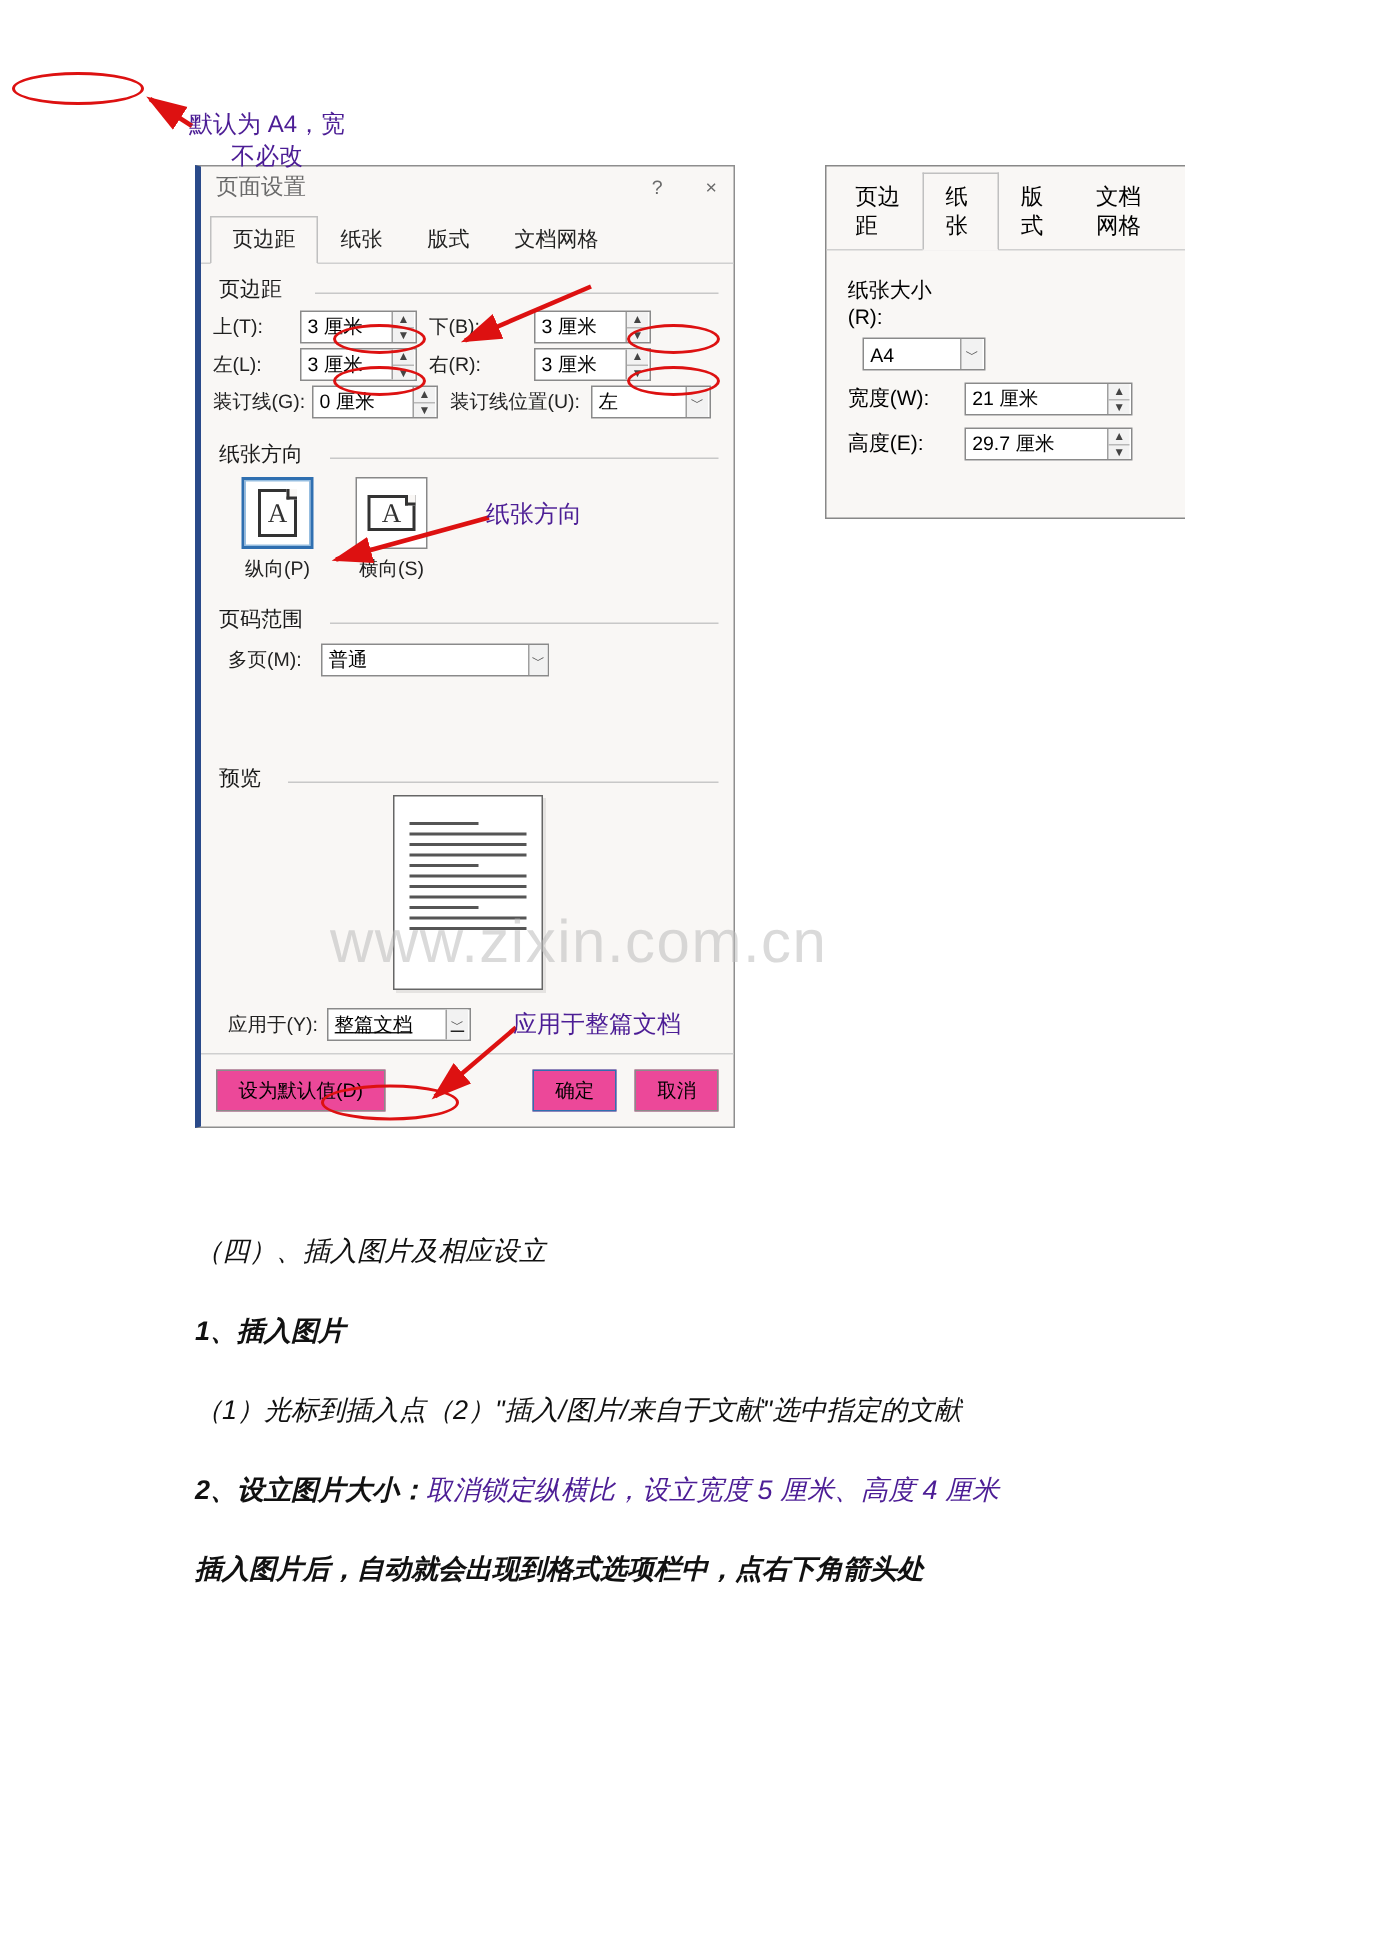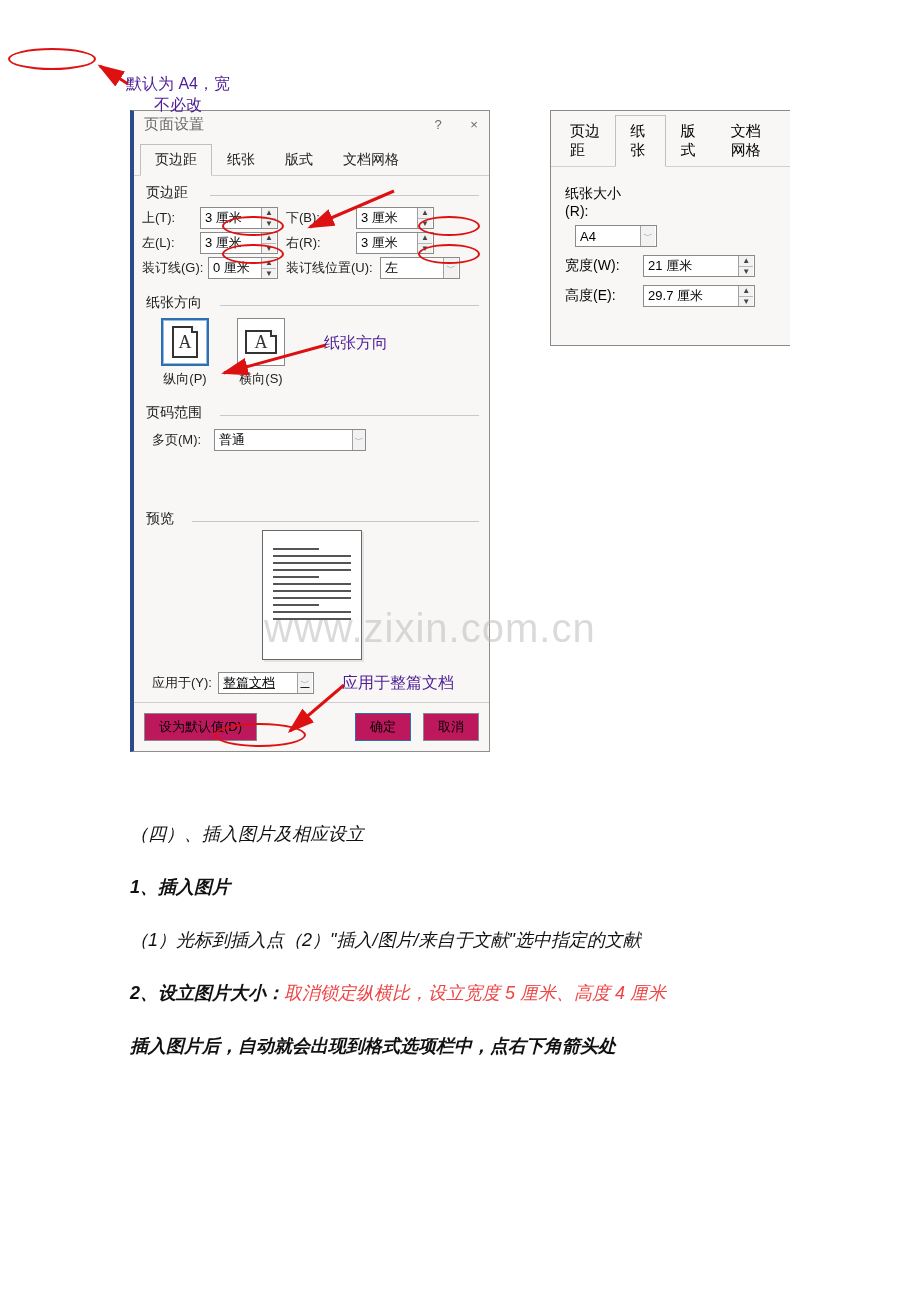--- a/index.html
+++ b/index.html
@@ -120,21 +120,21 @@
   .preview .ln.s { width: 60%; }
 
   .apply-row { display: flex; align-items: center; padding: 0 10px 8px 18px; gap: 6px; }
   .apply-row .dropdown { width: 96px; text-decoration: underline; }
 
   .btnbar {
     display: flex; justify-content: space-between; align-items: center;
     border-top: 1px solid #cfcfcf; padding: 10px 10px;
   }
   .btn {
-    border: 1px solid #8a8a8a; background: #be185d; padding: 4px 14px; font-size: 13px;
+    border: 1px solid #8a8a8a; background: #ec4899; padding: 4px 14px; font-size: 13px;
   }
   .btnbar .right { display: flex; gap: 12px; }
   .btn.primary { border: 1px solid #2f6fb0; }
 
   
   .panel2 {
     width: 260px; border: 1px solid #888; border-right: 0;
     background: #f9f7f5; font-size: 14px;
     padding-bottom: 24px;
   }
@@ -152,28 +152,28 @@
     position: absolute; border: 2px solid #d11; border-radius: 50%; pointer-events: none;
     background: transparent;
   }
   svg.arrows { position: absolute; inset: 0; width: 100%; height: 100%; pointer-events: none; }
 
   
   .watermark {
     position: absolute; left: 220px; top: 606px;
     font-size: 40px; color: #bcbcbc; opacity: .55;
     font-family: Arial, sans-serif; letter-spacing: 1px;
-    white-space: nowrap; pointer-events: none; margin-left: 44px;
+    white-space: nowrap; pointer-events: none;
   }
 
   
   .bodytext { margin-top: 60px; font-size: 18px; line-height: 2.5; color: #111; max-width: 640px; font-style: italic; }
   .bodytext p { margin: 0 0 8px 0; }
   .bold { font-weight: 700; }
-  .red  { color: #ef4444; }
+  .red  { color: #4c1d95; }
 </style>
 </head>
 <body>
 
 <div class="page">
 
 <div class="panels">
 
   <div class="dialog">
     <div class="dlg-titlebar">
@@ -225,21 +225,21 @@
         <span class="spin">
           <input value="3 厘米" style="">
           <span class="spinbtns">
                 <span class="spinbtn">▲</span>
                 <span class="spinbtn">▼</span>
               </span>
         </span>
       </div>
       <div class="row">
         <span class="lbl" style="width:66px">装订线(G):</span>
-        <span class="spin" style="width:70px">
+        <span class="spin" style="width:84px">
           <input value="0 厘米" style="">
           <span class="spinbtns">
                 <span class="spinbtn">▲</span>
                 <span class="spinbtn">▼</span>
               </span>
         </span>
         <span class="lbl2" style="width:94px">装订线位置(U):</span>
         <span class="dropdown" style="width:80px">
           <input value="左" style="">
           <span class="ddbtn">﹀</span>

